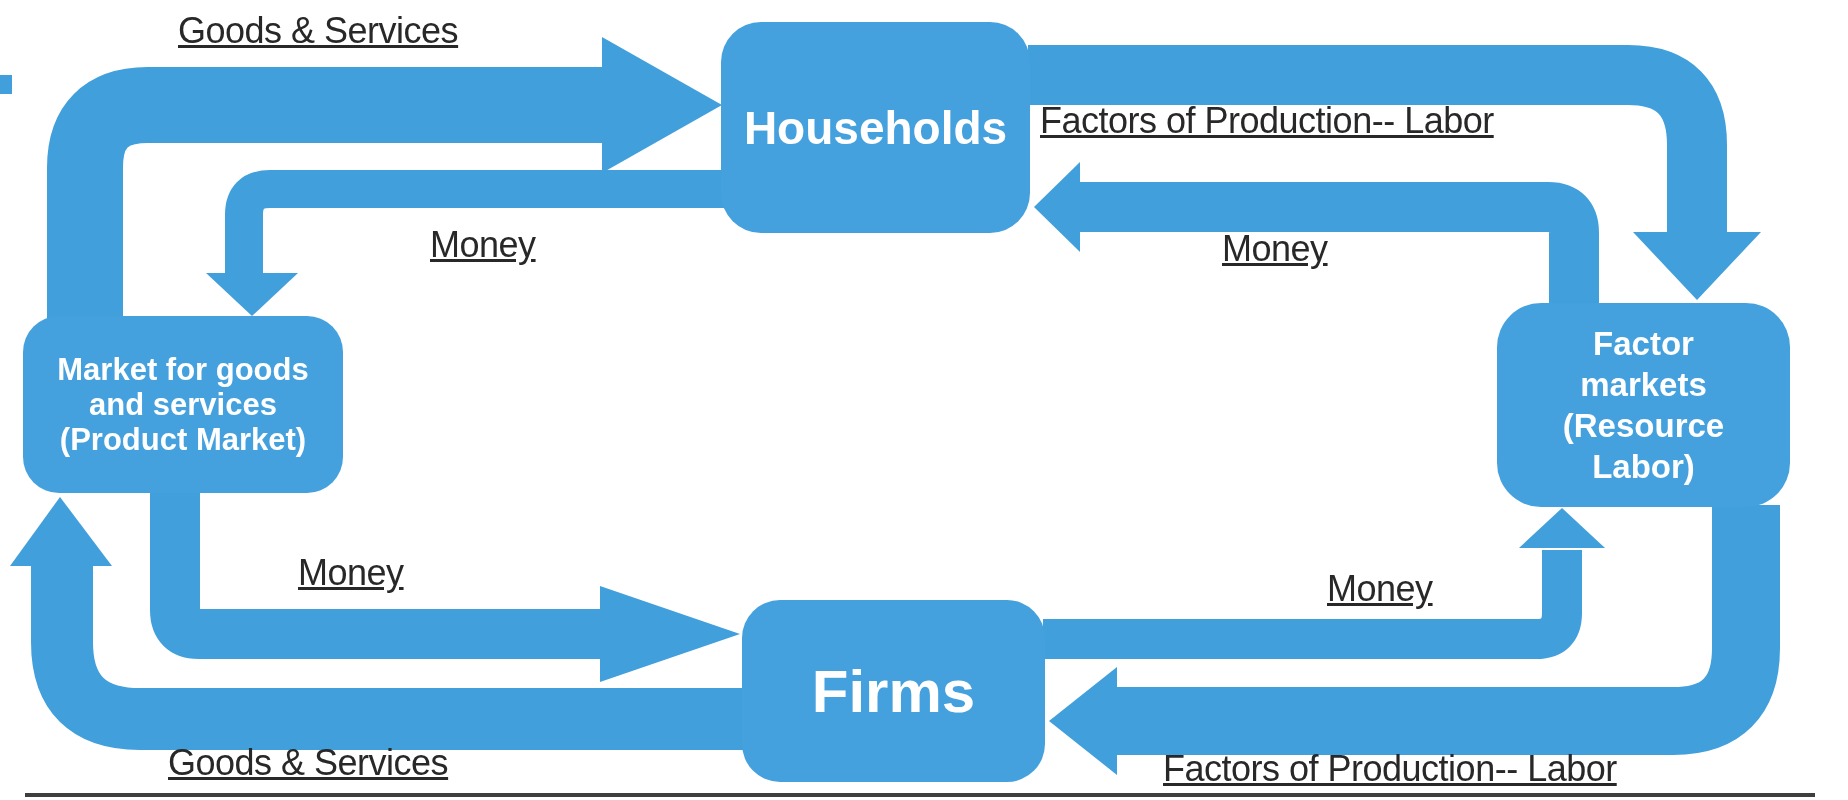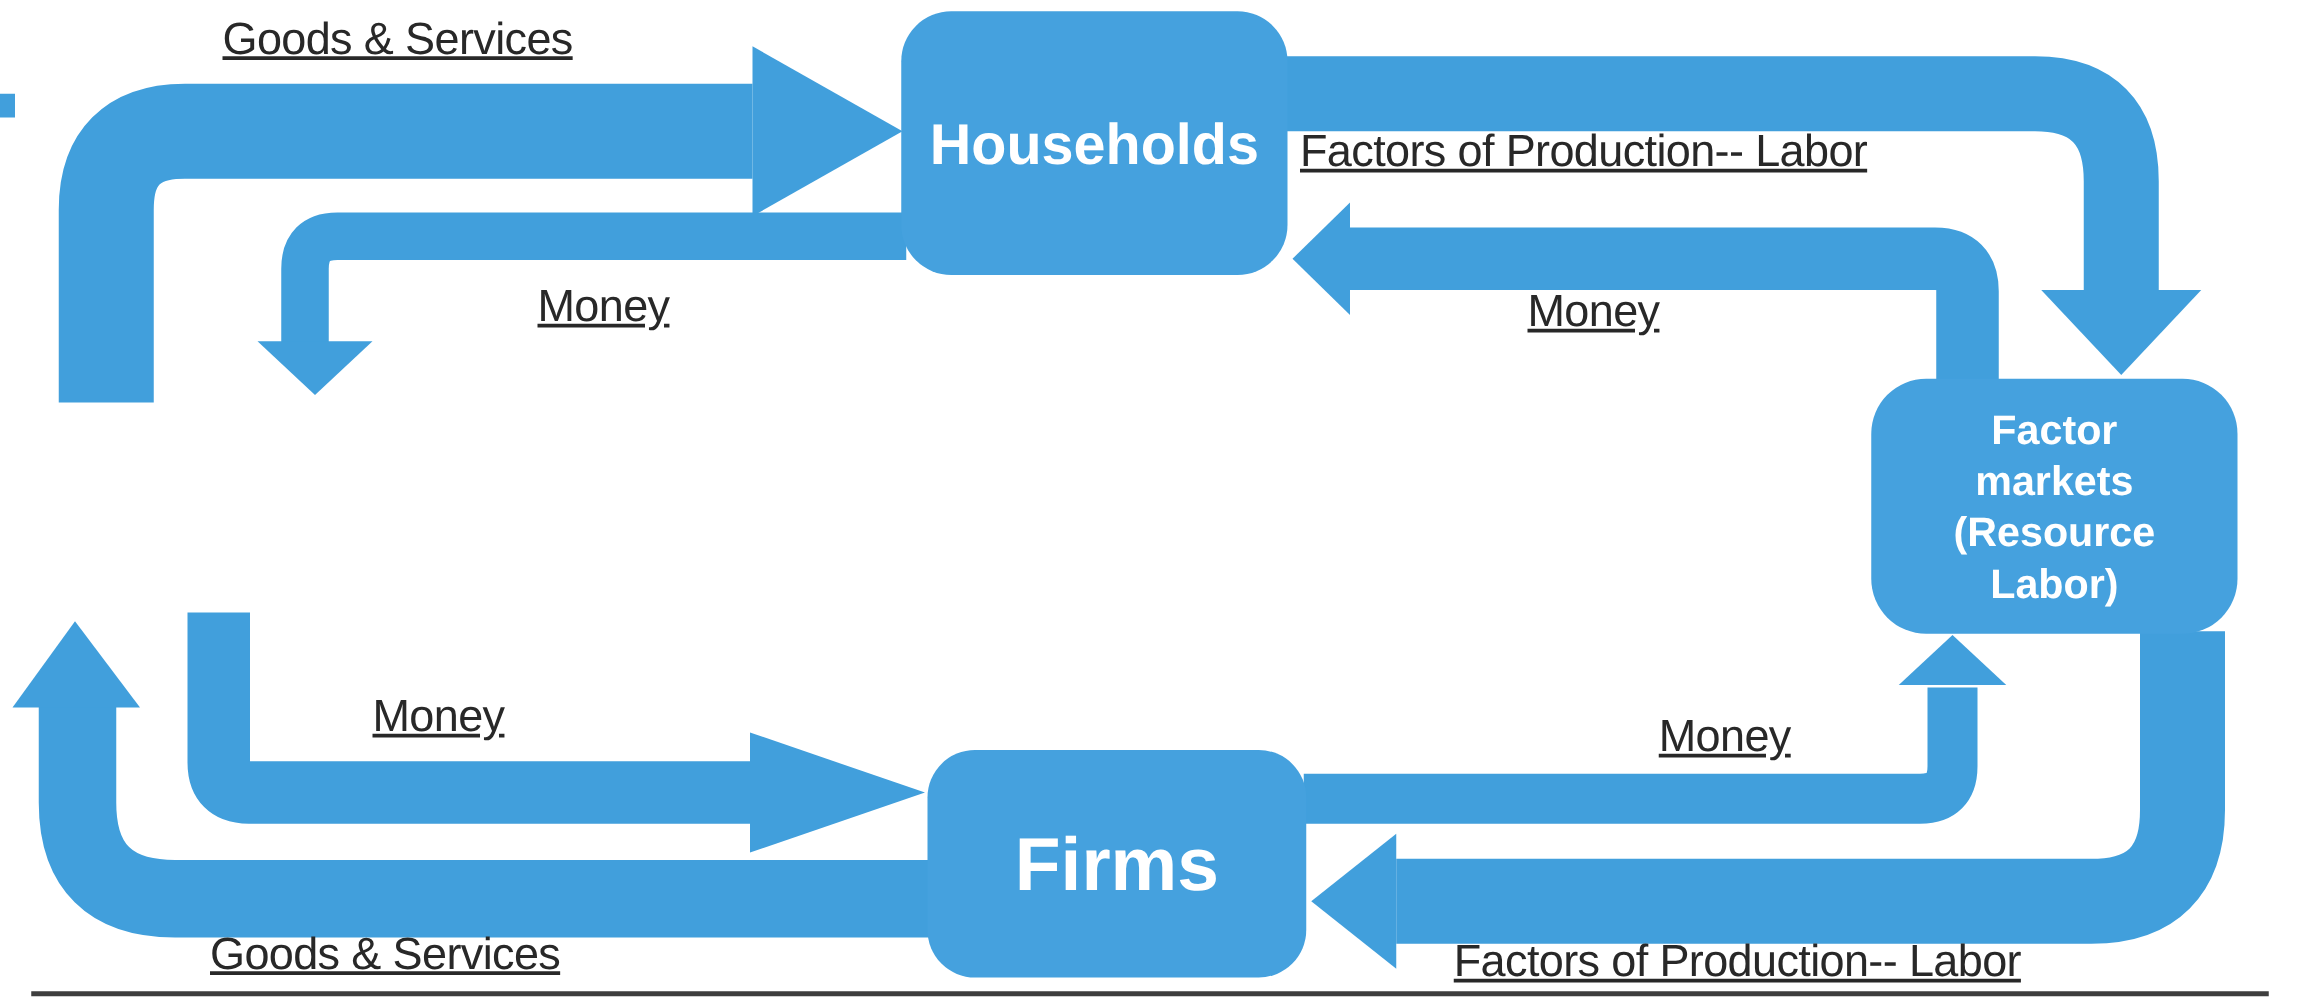--- a/index.html
+++ b/index.html
@@ -36,21 +36,21 @@
     position:absolute;
     background:var(--node-fill);
     color:var(--node-text);
     display:flex;
     align-items:center;
     justify-content:center;
     flex-direction:column;
     text-align:center;
     font-weight:bold;
   }
-  .node-households{left:721px;top:9px;width:309px;height:211px;border-radius:40px;font-size:46px;}
+  .node-households{left:721px;top:22px;width:309px;height:211px;border-radius:40px;font-size:46px;}
   .node-product-market{left:23px;top:316px;width:320px;height:177px;border-radius:36px;font-size:31px;line-height:35px;}
   .node-factor-market{left:1497px;top:303px;width:293px;height:204px;border-radius:44px;font-size:33px;line-height:41px;}
   .node-firms{left:742px;top:600px;width:303px;height:182px;border-radius:38px;font-size:60px;}
   .flow-label{
     position:absolute;
     color:var(--label-text);
     font-size:36px;
     white-space:nowrap;
     letter-spacing:-0.5px;
     text-decoration:underline;
@@ -117,20 +117,25 @@
     <g>
       <path class="arrow-path" stroke-width="68" d="M 1746 505 L 1746 648 Q 1746 721 1673 721 L 1117 721"></path>
       <polygon class="arrow-head" points="1117,667 1117,775 1049,721"></polygon>
     </g>
   </svg>
 
   <div class="node node-households">
     <span>Households</span>
   </div>
 
+  <div class="node node-product-market">
+    <span>Market for goods</span>
+    <span>and services</span>
+    <span>(Product Market)</span>
+  </div>
 
   <div class="node node-factor-market">
     <span>Factor</span>
     <span>markets</span>
     <span>(Resource</span>
     <span>Labor)</span>
   </div>
 
   <div class="node node-firms">
     <span>Firms</span>

